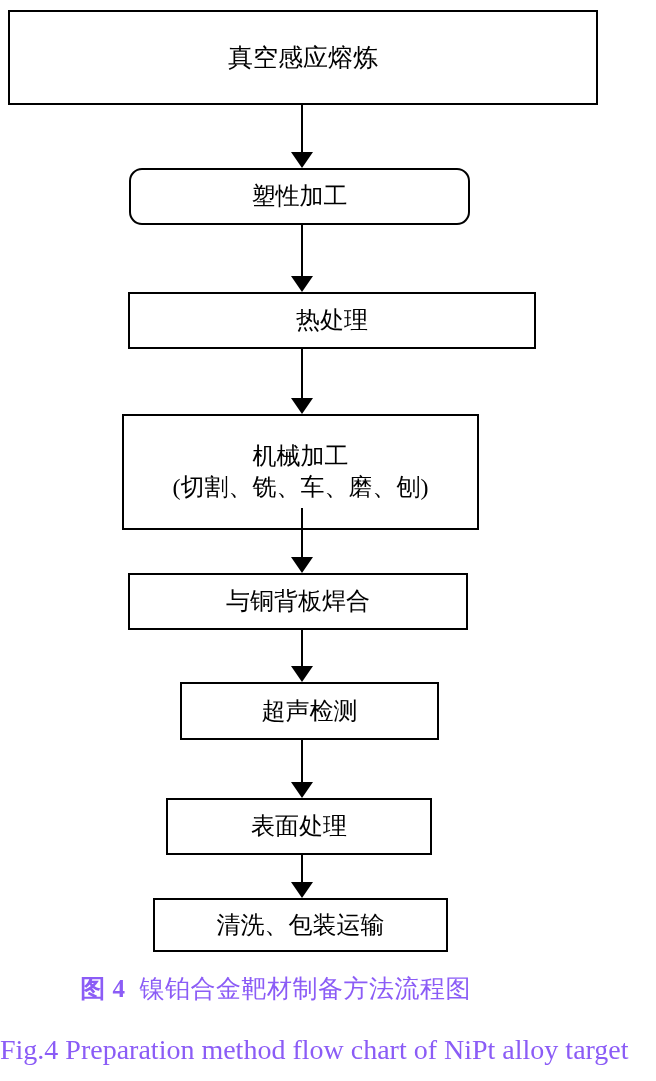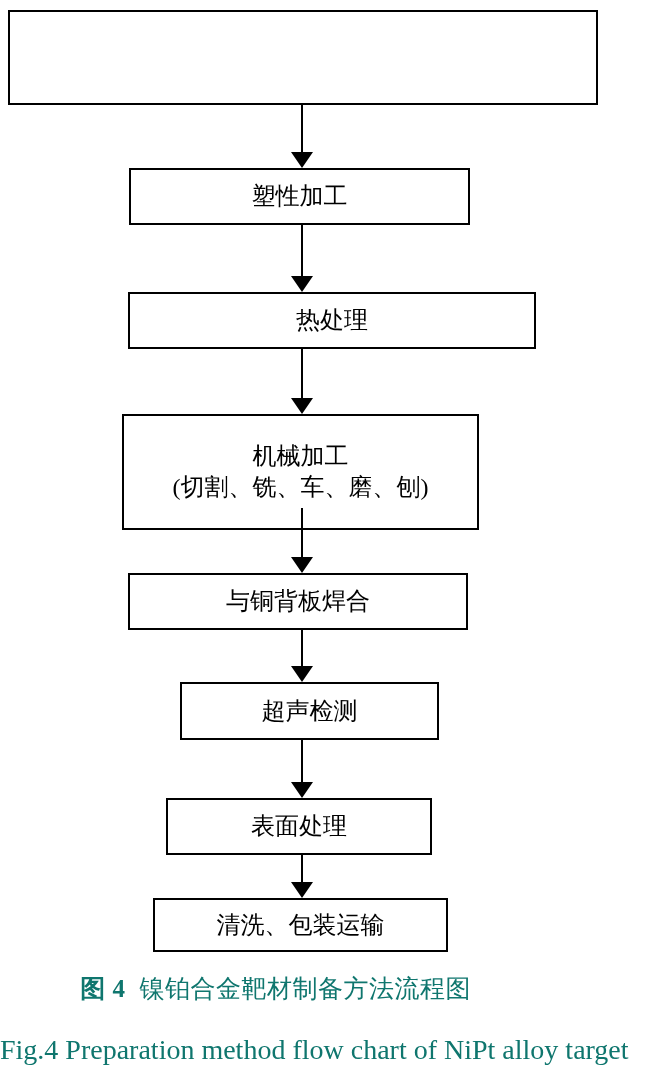--- a/index.html
+++ b/index.html
@@ -60,21 +60,21 @@
     border-right: 11px solid transparent;
     border-top: 16px solid #000000;
   }
 
   
   .caption {
     position: absolute;
     left: 0;
     width: 551px;
     text-align: center;
-    color: #0f766e;
+    color: #8b5cf6;
     white-space: nowrap;
   }
   .caption-cn {
     font-size: 25px;
     letter-spacing: 0.5px;
   }
   .caption-cn .fignum {
     font-weight: bold;
   }
   .caption-cn .gap {
@@ -84,28 +84,29 @@
   .caption-en {
     font-size: 28px;
   }
 </style>
 </head>
 <body>
 
 <div id="page">
 
   <div class="node sz-lg" style="left:8px; top:10px; width:590px; height:95px;">
+    <span class="line">真空感应熔炼</span>
   </div>
 
   <div class="conn" style="left:302px; top:105px; height:63px;">
     <div class="stem" style="height:47px;"></div>
     <div class="head" style="top:47px;"></div>
   </div>
 
-  <div class="node sz-md" style="left:129px; top:168px; width:341px; height:57px;">
+  <div class="node sz-md" style="left:129px; top:168px; width:341px; height:57px;border-radius:13px;">
     <span class="line">塑性加工</span>
   </div>
 
   <div class="conn" style="left:302px; top:225px; height:67px;">
     <div class="stem" style="height:51px;"></div>
     <div class="head" style="top:51px;"></div>
   </div>
 
   <div class="node sz-md" style="left:128px; top:292px; width:408px; height:57px;">
     <span class="line">热处理</span>

